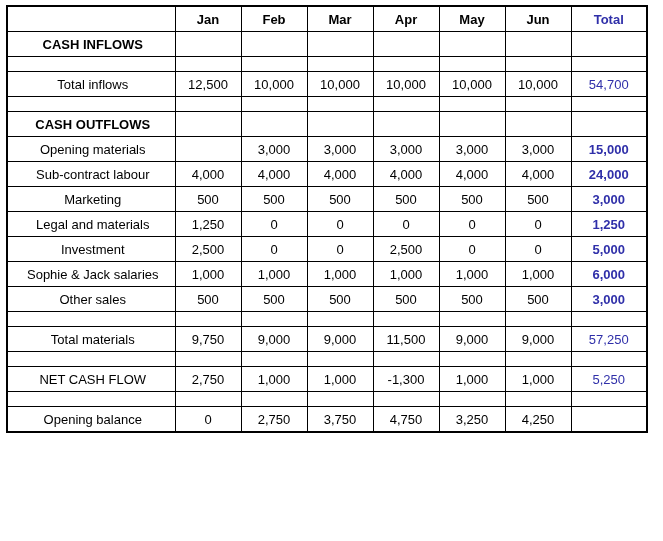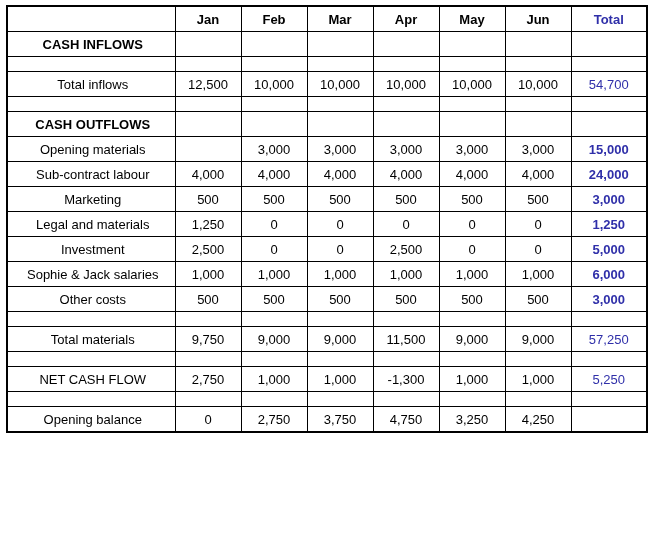--- a/index.html
+++ b/index.html
@@ -181,21 +181,21 @@
           <td class="label">Sophie &amp; Jack salaries</td>
           <td class="num">1,000</td>
           <td class="num">1,000</td>
           <td class="num">1,000</td>
           <td class="num">1,000</td>
           <td class="num">1,000</td>
           <td class="num">1,000</td>
           <td class="num total-col">6,000</td>
         </tr>
         <tr class="normal">
-          <td class="label">Other costs</td>
+          <td class="label">Other sales</td>
           <td class="num">500</td>
           <td class="num">500</td>
           <td class="num">500</td>
           <td class="num">500</td>
           <td class="num">500</td>
           <td class="num">500</td>
           <td class="num total-col">3,000</td>
         </tr>
         <tr class="spacer">
           <td class="label"></td>

